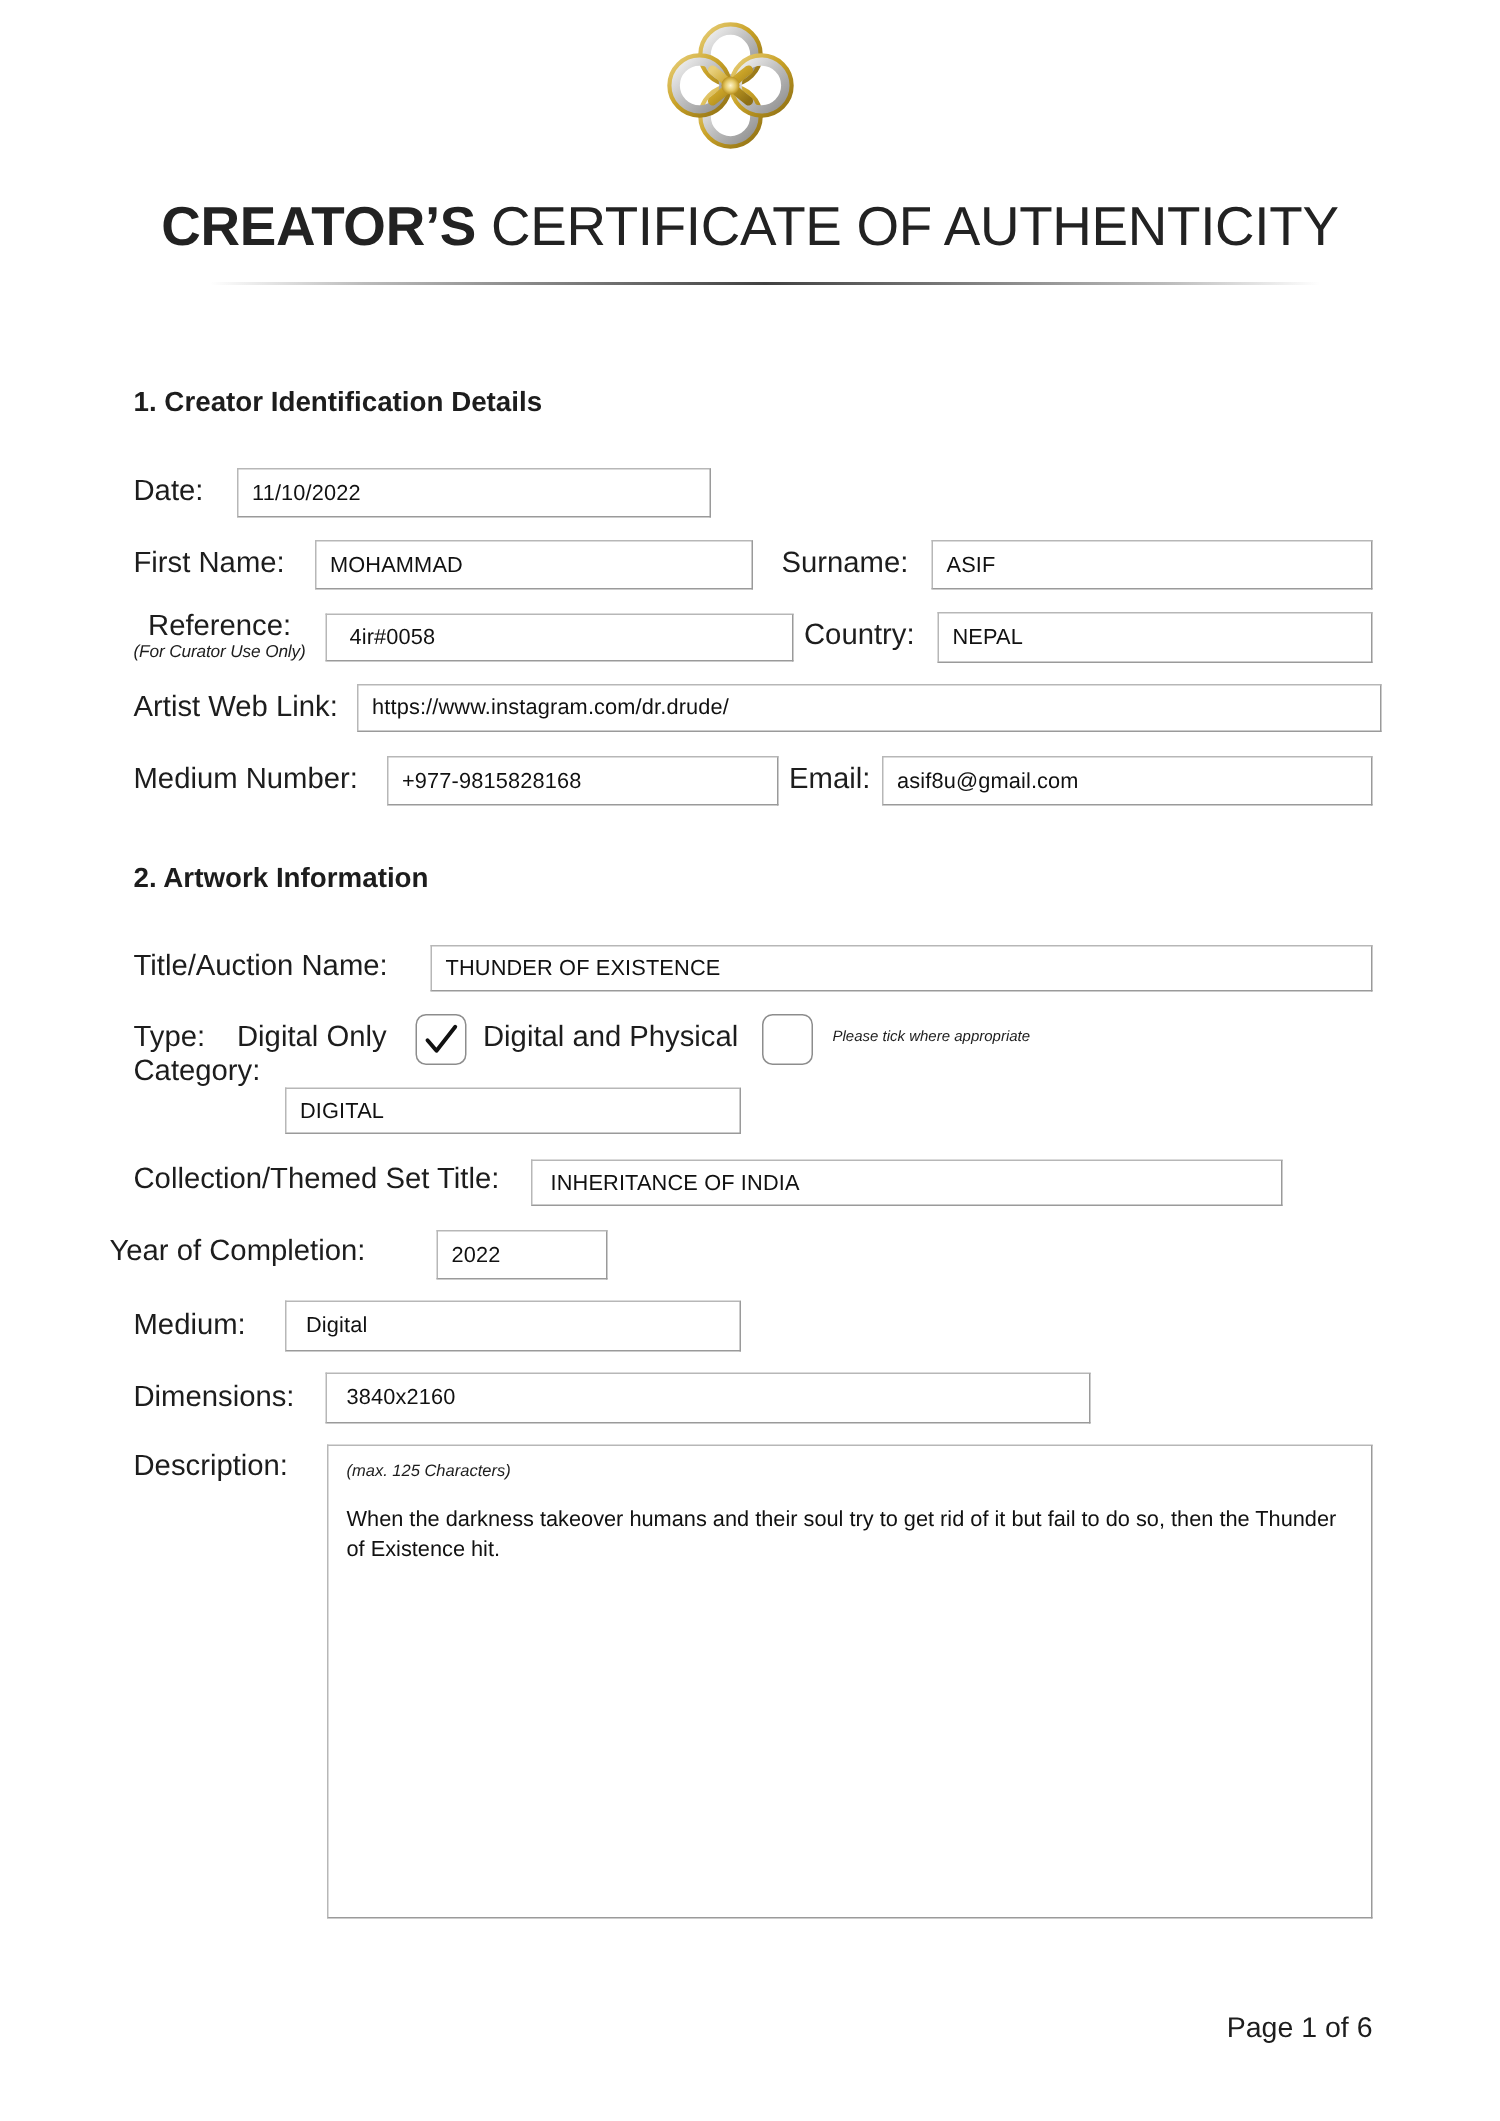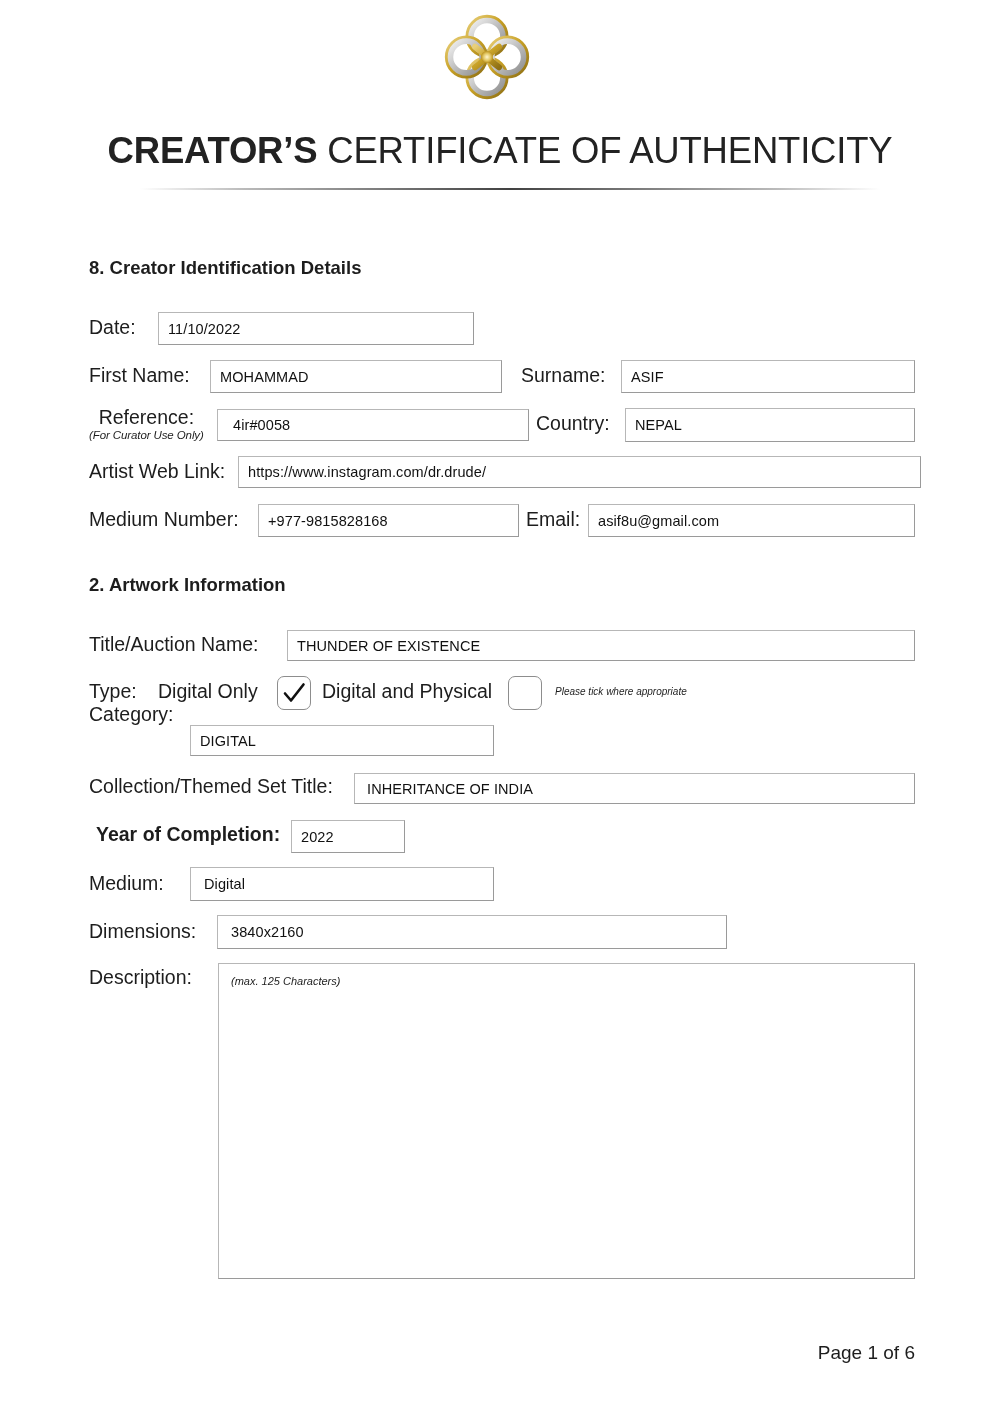--- a/index.html
+++ b/index.html
@@ -213,21 +213,21 @@
     <path d="M36 38 C50 48 50 52 64 62 M64 38 C50 48 50 52 36 62" fill="none" stroke="url(#goldGrad)" stroke-width="7" stroke-linecap="round"></path>
     <circle cx="50" cy="50" r="7" fill="url(#coreGlow)"></circle>
   </svg>
 </div>
 
 <div class="doc-title">
   <span class="strong">CREATOR’S</span><span> </span><span>CERTIFICATE OF AUTHENTICITY</span>
 </div>
 <div class="title-rule"></div>
 
-<div class="section-head" style="left:89px; top:257px;">8. Creator Identification Details</div>
+<div class="section-head" style="left:89px; top:257px;">1. Creator Identification Details</div>
 
 <div class="lbl" style="left:89px; top:316px;">Date:</div>
 <div class="box" style="left:158px; top:312px; width:316px; height:33px;">
   <span class="val">11/10/2022</span>
 </div>
 
 <div class="lbl" style="left:89px; top:364px;">First Name:</div>
 <div class="box" style="left:210px; top:360px; width:292px; height:33px;">
   <span class="val">MOHAMMAD</span>
 </div>
@@ -279,37 +279,38 @@
 <div class="lbl" style="left:322px; top:680px;">Digital and Physical</div>
 <div class="tick" style="left:508px; top:676px;"></div>
 <div class="hint" style="left:555px; top:686px;">Please tick where appropriate</div>
 
 <div class="lbl" style="left:89px; top:703px;">Category:</div>
 <div class="box" style="left:190px; top:725px; width:304px; height:31px;">
   <span class="val">DIGITAL</span>
 </div>
 
 <div class="lbl" style="left:89px; top:775px;">Collection/Themed  Set  Title:</div>
-<div class="box" style="left:354px; top:773px; width:561px; height:31px;">
+<div class="box" style="left:354px; top:773px; width:501px; height:31px;">
   <span class="val" style="padding-left:12px;">INHERITANCE  OF INDIA</span>
 </div>
 
-<div class="lbl" style="left:96px; top:823px;font-weight:bold;">Year of Completion:</div>
+<div class="lbl" style="left:73px; top:823px;">Year of Completion:</div>
 <div class="box" style="left:291px; top:820px; width:114px; height:33px;">
   <span class="val">2022</span>
 </div>
 
 <div class="lbl" style="left:89px; top:872px;">Medium:</div>
 <div class="box" style="left:190px; top:867px; width:304px; height:34px;">
   <span class="val" style="padding-left:13px;">Digital</span>
 </div>
 
 <div class="lbl" style="left:89px; top:920px;">Dimensions:</div>
 <div class="box" style="left:217px; top:915px; width:510px; height:34px;">
   <span class="val" style="padding-left:13px;">3840x2160</span>
 </div>
 
 <div class="lbl" style="left:89px; top:966px;">Description:</div>
 <div class="desc-box">
   <div class="desc-max">(max. 125 Characters)</div>
+  <div class="desc-text">When the darkness takeover humans and their soul try to get rid of it but fail to do so, then the Thunder of Existence hit.</div>
 </div>
 
 <div class="footer">Page 1 of 6</div>
 
 </body></html>

